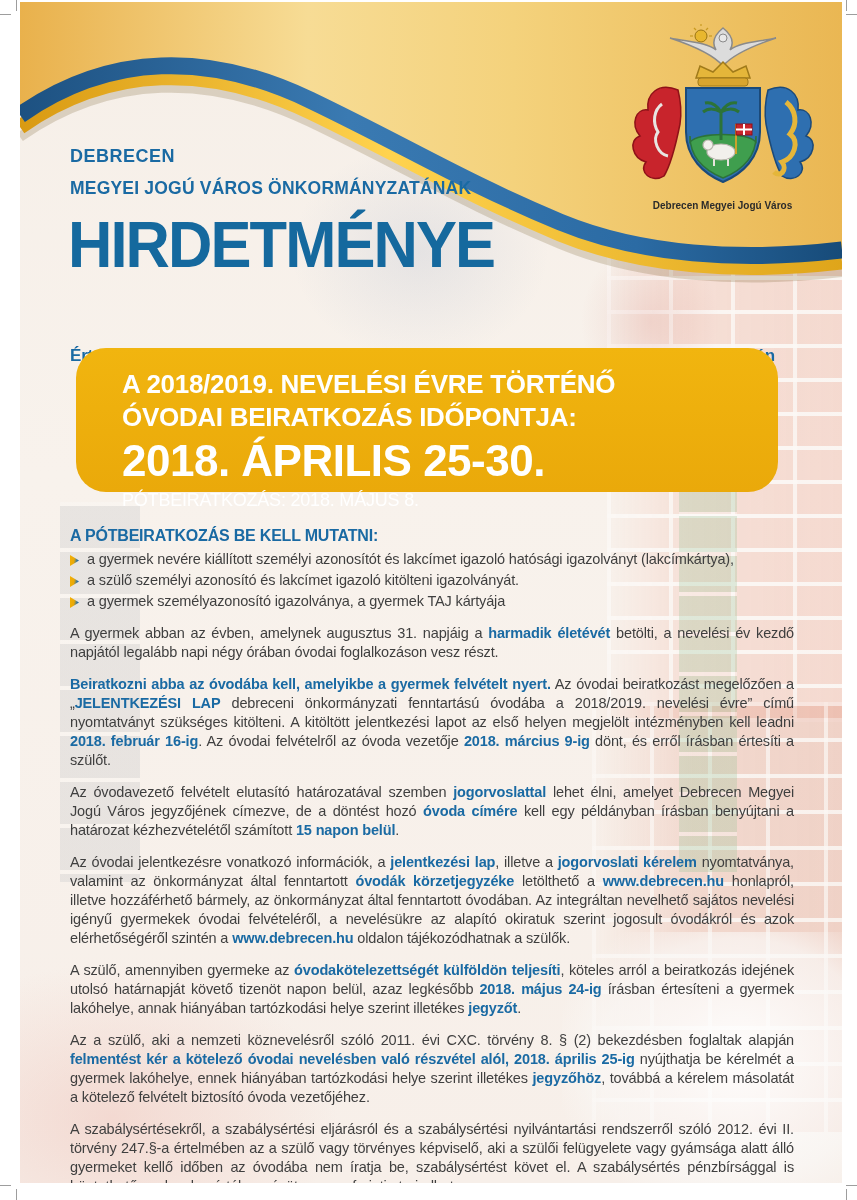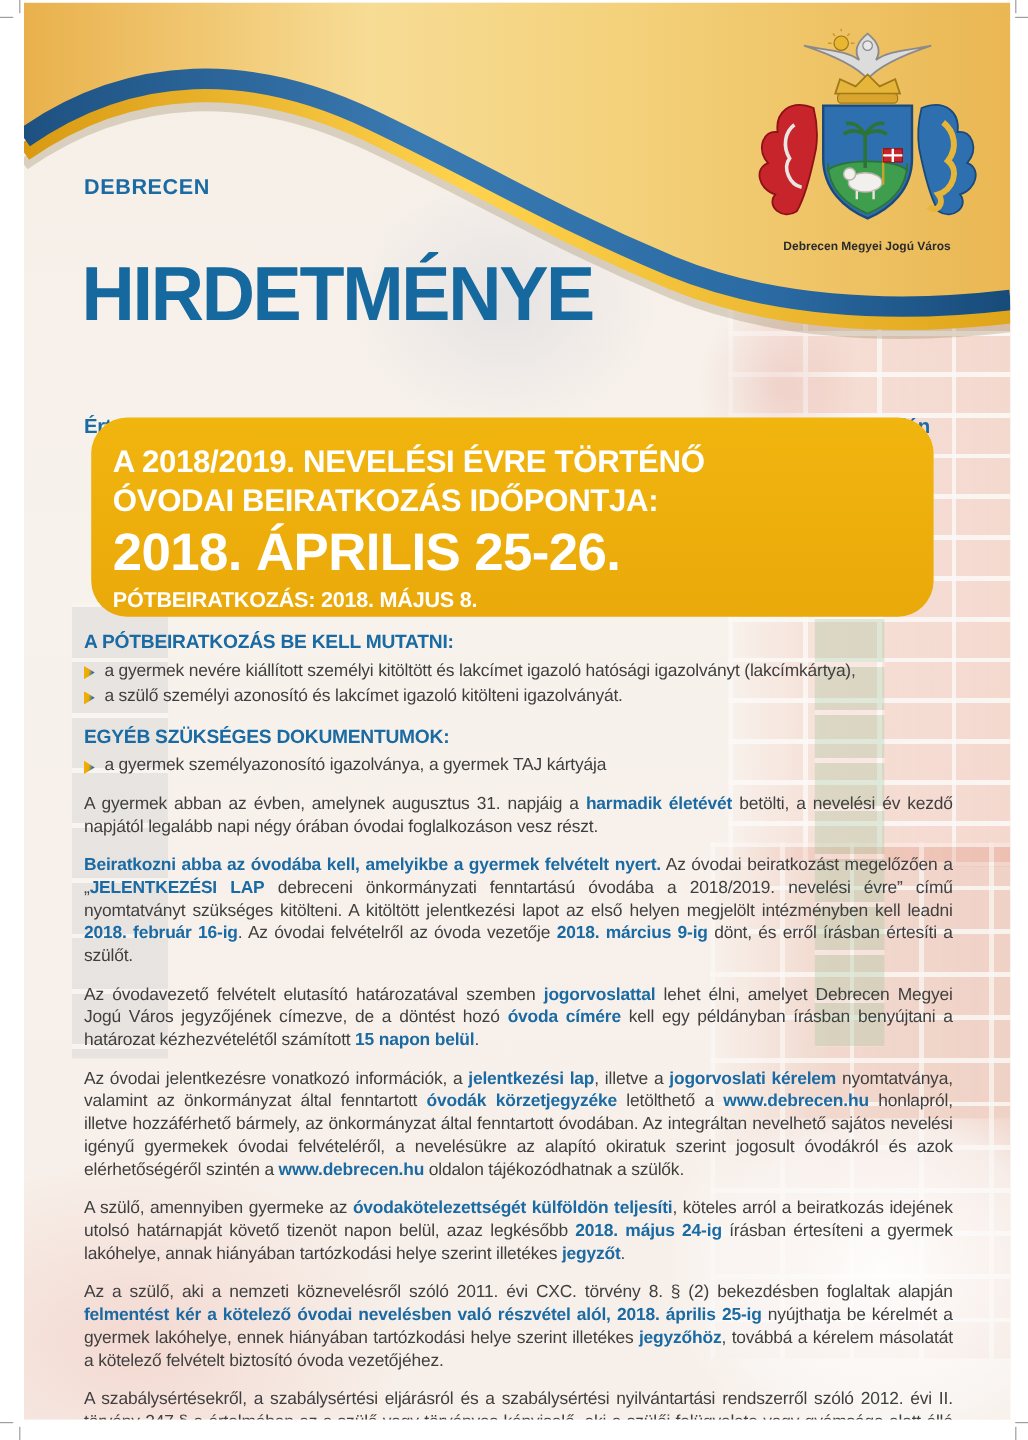--- a/index.html
+++ b/index.html
@@ -78,28 +78,28 @@
     position:absolute;left:585px;top:198px;width:235px;text-align:center;
     font-size:10px;font-weight:bold;color:#2b2b2b;
   }
   .lead{
     position:absolute;left:50px;top:296px;white-space:nowrap;
     font-size:17px;font-weight:bold;color:var(--blue);letter-spacing:-0.2px;margin-top:48px;
   }
 
   
   .hbox{
-    position:absolute;left:56px;top:346px;width:702px;height:166px;
+    position:absolute;left:56px;top:346px;width:702px;height:144px;
     background:linear-gradient(180deg,#f1b50f 0%, #eaa90a 100%);
     border-radius:30px;color:#ffffff;
-    padding:20px 0 0 18px;box-sizing:border-box;
+    padding:20px 0 0 46px;box-sizing:border-box;
   }
   .hbox-line{font-size:26px;font-weight:bold;line-height:33px;letter-spacing:-0.3px;}
   .hbox-date{font-size:44px;font-weight:bold;line-height:50px;letter-spacing:-0.5px;margin-top:2px;}
-  .hbox-extra{font-size:18px;font-weight:bold;line-height:22px;margin-top:3px;letter-spacing:-0.2px;}
+  .hbox-extra{font-size:18px;font-weight:normal;line-height:22px;margin-top:3px;letter-spacing:-0.2px;}
 
   
   .content{
     position:absolute;left:50px;top:524px;width:724px;
     font-size:14.5px;line-height:19px;color:var(--body);
     letter-spacing:-0.15px;
   }
   .sec-h{
     font-size:16px;font-weight:bold;color:var(--blue);
     letter-spacing:-0.2px;margin:0 0 5px 0;
@@ -204,43 +204,43 @@
 
         <line x1="118" y1="100" x2="118" y2="130" stroke="#caa22c" stroke-width="2"></line>
         <rect x="118" y="100" width="16" height="11" fill="#c8242c" stroke="#8e1118" stroke-width="1"></rect>
         <path d="M126,100 L126,111 M118,105.5 L134,105.5" stroke="#ffffff" stroke-width="2"></path>
       </g>
     </svg>
   </div>
   <div class="crest-caption">Debrecen Megyei Jogú Város</div>
 
   <div class="mast-city">DEBRECEN</div>
+  <div class="mast-sub">MEGYEI JOGÚ VÁROS ÖNKORMÁNYZATÁNAK</div>
   <div class="mast-title">HIRDETMÉNYE</div>
   <div class="lead">Értesítjük a Tisztelt Szülőket, hogy az Oktatási, Ifjúsági és Sportbizottság döntése alapján</div>
 
   <div class="hbox">
     <div class="hbox-line">A 2018/2019. NEVELÉSI ÉVRE TÖRTÉNŐ</div>
     <div class="hbox-line">ÓVODAI BEIRATKOZÁS IDŐPONTJA:</div>
-    <div class="hbox-date">2018. ÁPRILIS 25-26.</div>
+    <div class="hbox-date">2018. ÁPRILIS 25-30.</div>
     <div class="hbox-extra">PÓTBEIRATKOZÁS: 2018. MÁJUS 8.</div>
   </div>
 
   <div class="content">
 
     <div class="sec-h">A PÓTBEIRATKOZÁS BE KELL MUTATNI:</div>
     <div class="bullet-row">
       <span class="bullet-arrow"></span>
-      <span>a gyermek nevére kiállított személyi kitöltött és lakcímet igazoló hatósági igazolványt (lakcímkártya),</span>
+      <span>a gyermek nevére kiállított személyi azonosítót és lakcímet igazoló hatósági igazolványt (lakcímkártya),</span>
     </div>
     <div class="bullet-row">
       <span class="bullet-arrow"></span>
       <span>a szülő személyi azonosító és lakcímet igazoló kitölteni igazolványát.</span>
     </div>
 
-    <div class="sec-h second">EGYÉB SZÜKSÉGES DOKUMENTUMOK:</div>
     <div class="bullet-row">
       <span class="bullet-arrow"></span>
       <span>a gyermek személyazonosító igazolványa, a gyermek TAJ kártyája</span>
     </div>
 
     <p class="body-par"><span>A gyermek abban az évben, amelynek augusztus 31. napjáig a </span><span class="seg-bb">harmadik életévét</span><span> betölti, a nevelési év kezdő napjától legalább napi négy órában óvodai foglalkozáson vesz részt.</span></p>
     <p class="body-par"><span class="seg-bb">Beiratkozni abba az óvodába kell, amelyikbe a gyermek felvételt nyert.</span><span> Az óvodai beiratkozást megelőzően a „</span><span class="seg-bb">JELENTKEZÉSI LAP</span><span> debreceni önkormányzati fenntartású óvodába a 2018/2019. nevelési évre” című nyomtatványt szükséges kitölteni. A kitöltött jelentkezési lapot az első helyen megjelölt intézményben kell leadni </span><span class="seg-bb">2018. február 16-ig</span><span>. Az óvodai felvételről az óvoda vezetője </span><span class="seg-bb">2018. március 9-ig</span><span> dönt, és erről írásban értesíti a szülőt.</span></p>
     <p class="body-par"><span>Az óvodavezető felvételt elutasító határozatával szemben </span><span class="seg-bb">jogorvoslattal</span><span> lehet élni, amelyet Debrecen Megyei Jogú Város jegyzőjének címezve, de a döntést hozó </span><span class="seg-bb">óvoda címére</span><span> kell egy példányban írásban benyújtani a határozat kézhezvételétől számított </span><span class="seg-bb">15 napon belül</span><span>.</span></p>
     <p class="body-par"><span>Az óvodai jelentkezésre vonatkozó információk, a </span><span class="seg-bb">jelentkezési lap</span><span>, illetve a </span><span class="seg-bb">jogorvoslati kérelem</span><span> nyomtatványa, valamint az önkormányzat által fenntartott </span><span class="seg-bb">óvodák körzetjegyzéke</span><span> letölthető a </span><span class="seg-bb">www.debrecen.hu</span><span> honlapról, illetve hozzáférhető bármely, az önkormányzat által fenntartott óvodában. Az integráltan nevelhető sajátos nevelési igényű gyermekek óvodai felvételéről, a nevelésükre az alapító okiratuk szerint jogosult óvodákról és azok elérhetőségéről szintén a </span><span class="seg-bb">www.debrecen.hu</span><span> oldalon tájékozódhatnak a szülők.</span></p>
     <p class="body-par"><span>A szülő, amennyiben gyermeke az </span><span class="seg-bb">óvodakötelezettségét külföldön teljesíti</span><span>, köteles arról a beiratkozás idejének utolsó határnapját követő tizenöt napon belül, azaz legkésőbb </span><span class="seg-bb">2018. május 24-ig</span><span> írásban értesíteni a gyermek lakóhelye, annak hiányában tartózkodási helye szerint illetékes </span><span class="seg-bb">jegyzőt</span><span>.</span></p>

